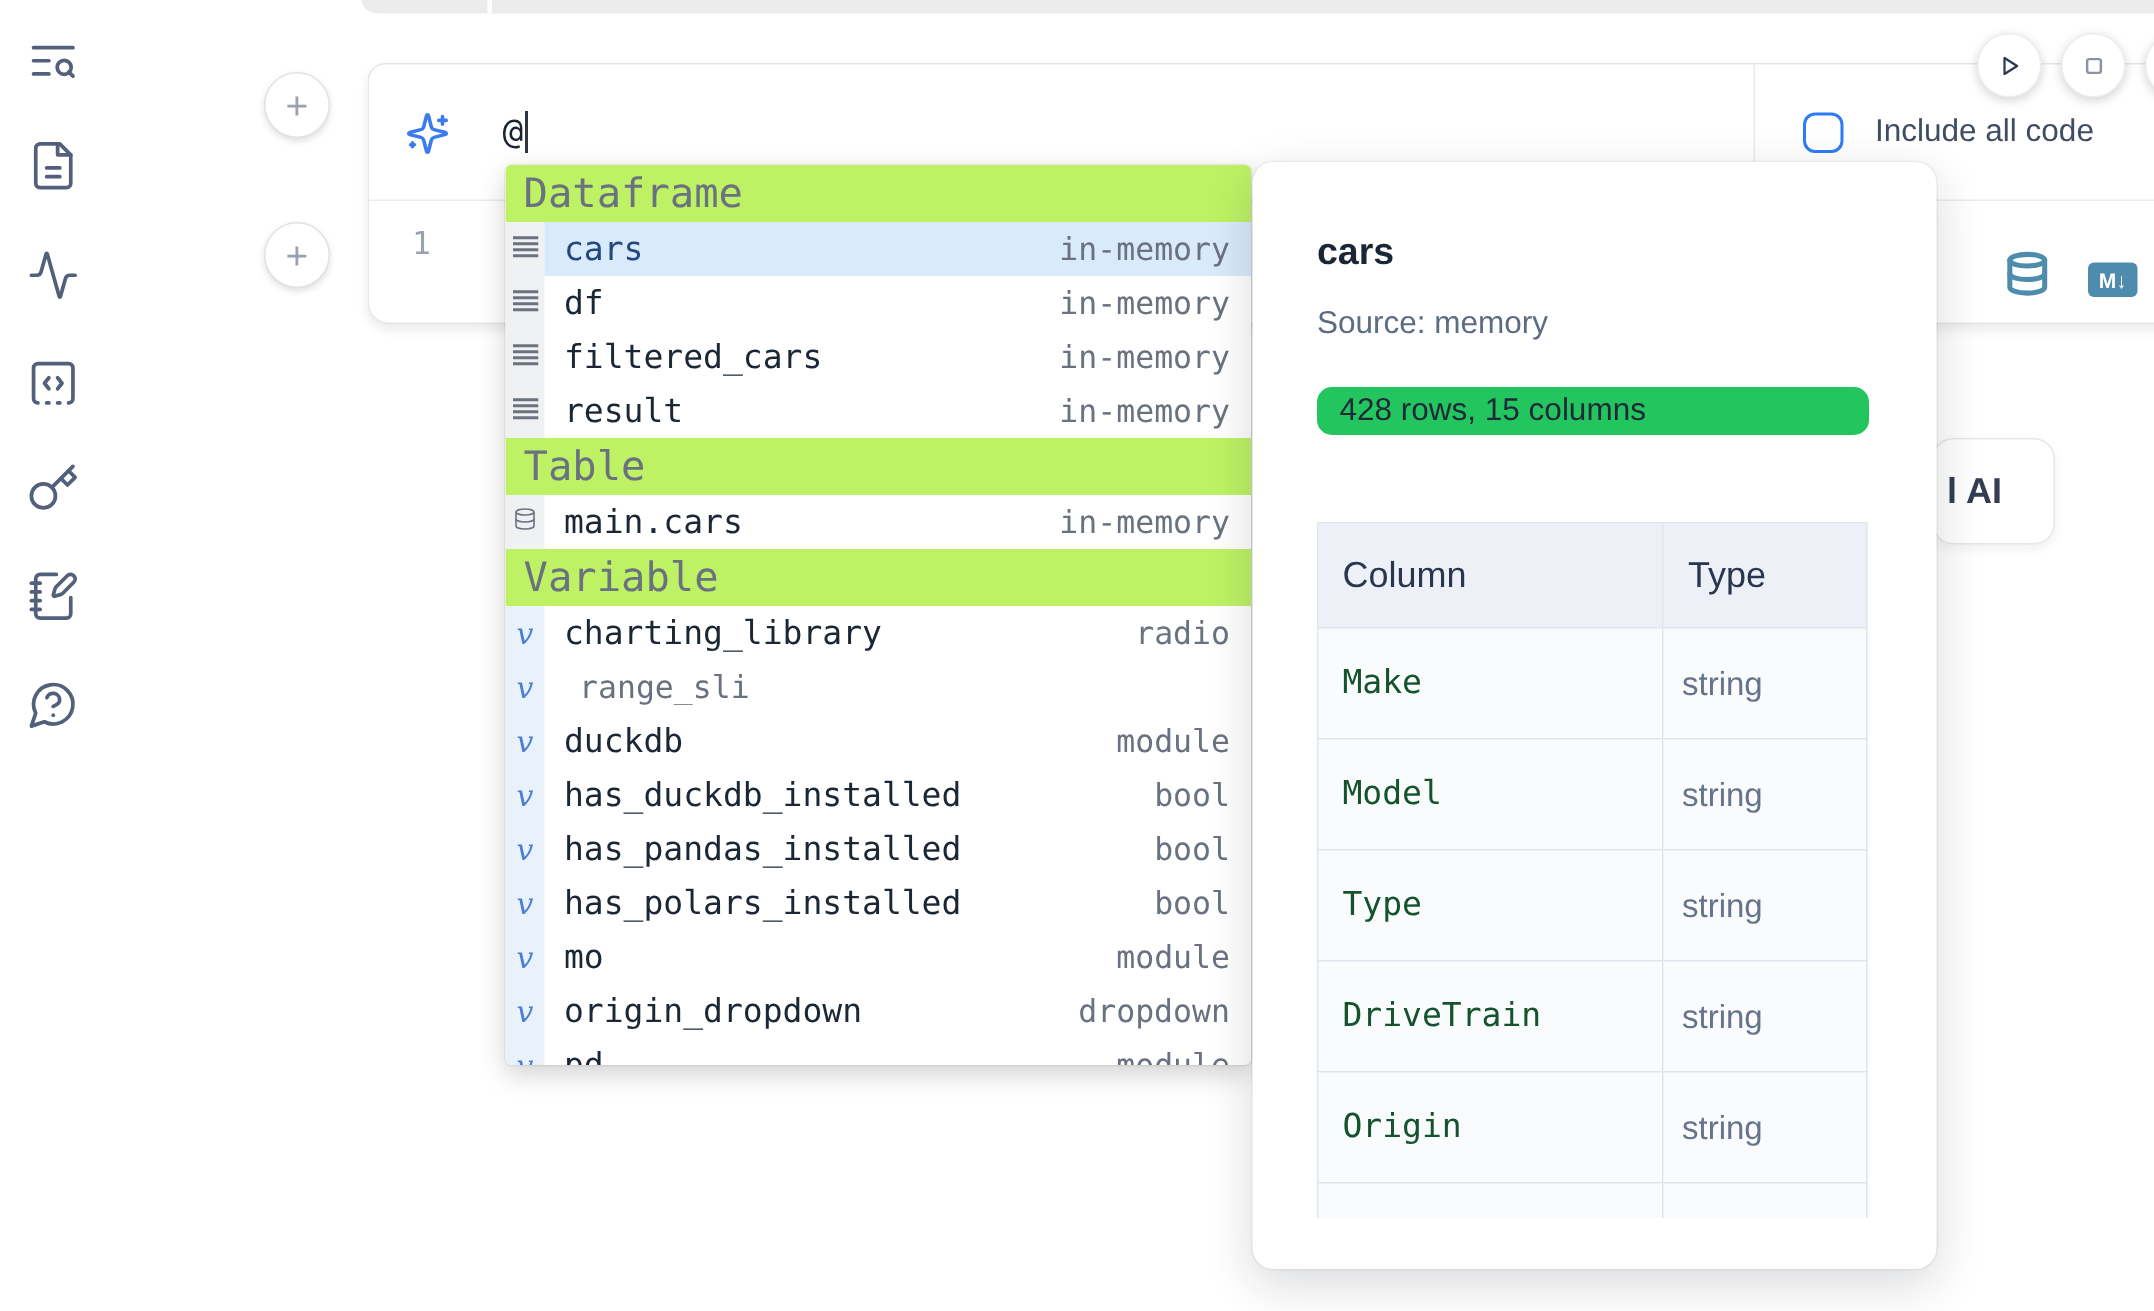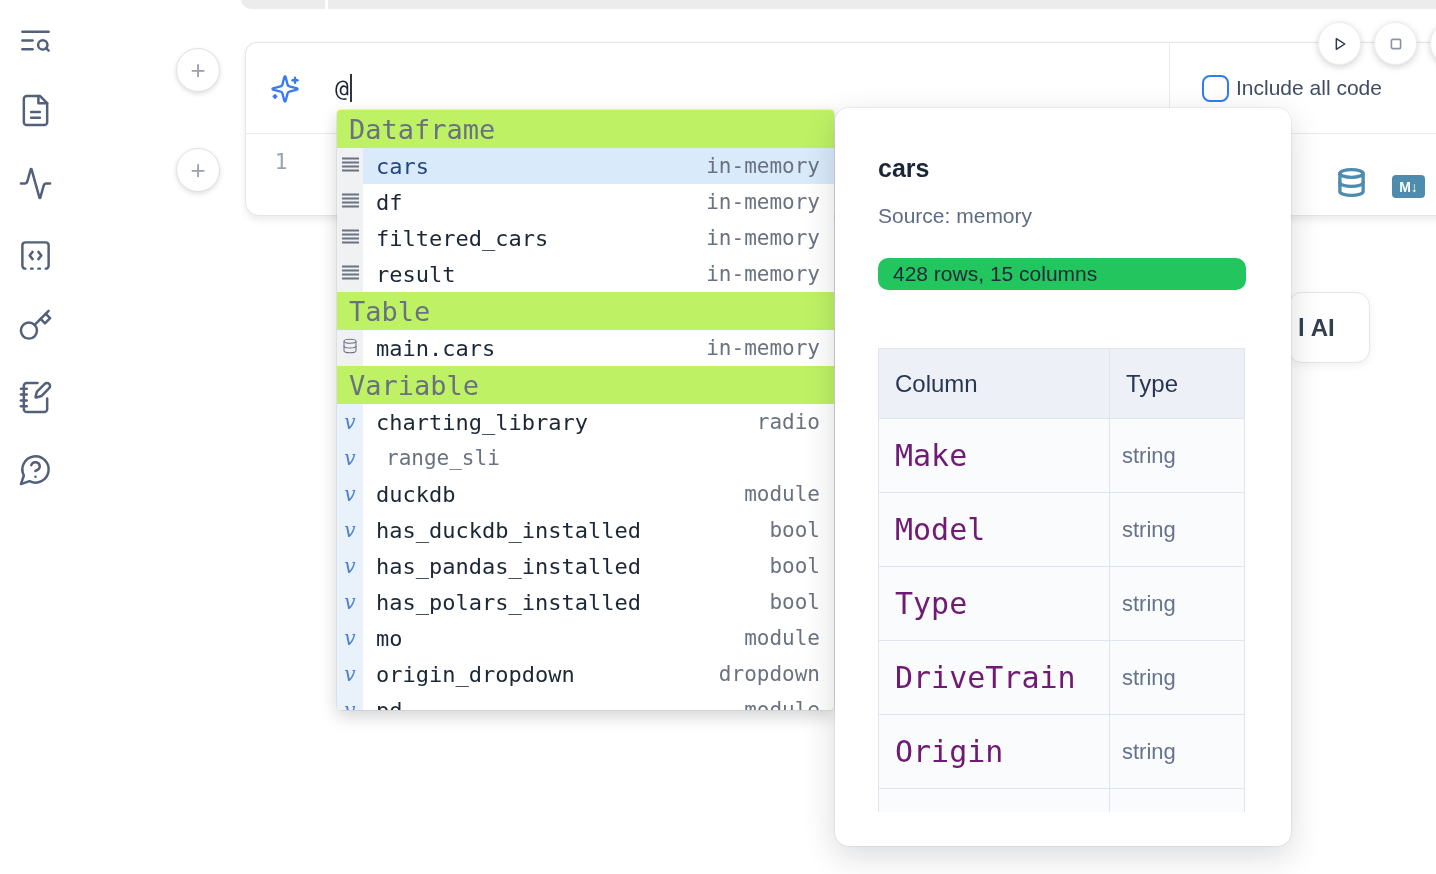--- a/index.html
+++ b/index.html
@@ -29,21 +29,21 @@
     border-radius:12px 0 0 14px; box-shadow:0 4px 7px rgba(0,0,0,.08); }
   .ai-row { position:relative; height:91px; border-bottom:1px solid #e9ebee; }
   .sparkle { position:absolute; left:24px; top:31px; width:30px; height:30px; color:#3b7bf0; }
   .sparkle svg { width:100%; height:100%; stroke:currentColor; fill:none; stroke-width:1.9;
     stroke-linecap:round; stroke-linejoin:round; }
   .typed-wrap { position:absolute; left:89px; top:31px; font-family:"DejaVu Sans Mono", monospace;
     font-size:23px; color:#1a2332; display:flex; align-items:center; }
   .caret { display:inline-block; width:2px; height:28px; background:#30363f; margin-left:1px; }
   .ai-divider { position:absolute; left:923px; top:0; height:100%; border-left:1px solid #e9ebee; }
   .include-area { position:absolute; left:956px; top:0; height:100%;
-    display:flex; align-items:center; gap:7px; }
+    display:flex; align-items:center; gap:21px; }
   .checkbox { width:27px; height:27px; border:2.5px solid #2f7cf6; border-radius:8px; background:#fff; cursor:pointer; }
   .include-label { font-size:21px; color:#3f4c63; white-space:nowrap; }
 
   .code-row { position:relative; height:81px; }
   .line-num { position:absolute; left:24px; top:16px; width:22px; text-align:center;
     font-family:"DejaVu Sans Mono", monospace; font-size:21px; color:#9aa2af; }
   .db-icon { position:absolute; left:1090px; top:32px; width:31px; height:33px; color:#4e8cae; cursor:pointer; }
   .db-icon svg { width:100%; height:100%; stroke:currentColor; fill:none; stroke-width:2.6;
     stroke-linecap:round; stroke-linejoin:round; }
   .md-icon { position:absolute; left:1146px; top:41px; width:33px; height:23px; background:#4e8cae;
@@ -83,21 +83,21 @@
   .p-title { position:absolute; left:43px; top:46px; font-size:25px; font-weight:bold; color:#1a2636; }
   .p-source { position:absolute; left:43px; top:96px; font-size:21px; color:#5d6c83; }
   .p-badge { position:absolute; left:43px; top:150px; width:368px; height:32px; background:#22c55e;
     border-radius:10px; display:flex; align-items:center; padding-left:15px;
     font-size:21px; color:#1f2937; }
   .p-tablewrap { position:absolute; left:43px; top:240px; width:370px; height:464px; overflow:hidden; }
   .p-table { border-collapse:collapse; width:367px; }
   .p-table th, .p-table td { border:1px solid #dfe5ec; text-align:left; padding-left:16px; }
   .p-table th { height:70px; background:#edf1f7; font-size:24px; font-weight:400; color:#2a3650; }
   .p-table td { height:74px; background:#fafbfc; }
-  .p-table td.colname { width:232px; font-family:"DejaVu Sans Mono", monospace; font-size:30px; color:#701a75; }
+  .p-table td.colname { width:232px; font-family:"DejaVu Sans Mono", monospace; font-size:22px; color:#14532d; }
   .p-table td.coltype { width:137px; font-size:22px; color:#65738b;padding-left:12px; }
 
   
   .ai-button { position:absolute; left:1288px; top:292px; width:82px; height:71px; background:#fff;
     border:1px solid #e4e7ec; border-radius:14px; z-index:4; box-shadow:0 3px 8px rgba(0,0,0,.06);
     display:flex; align-items:center; padding-left:9px; gap:6px;
     font-size:24px; font-weight:bold; color:#333e52; cursor:pointer; }
 </style>
 </head>
 <body>

